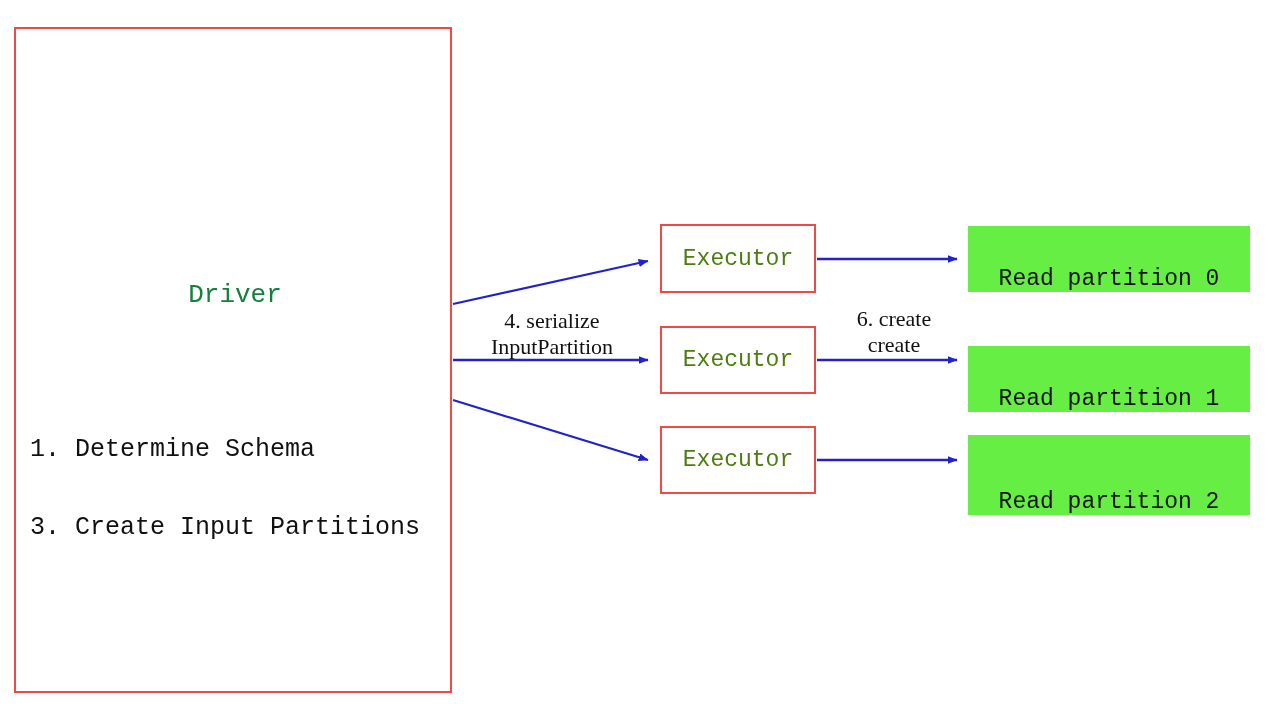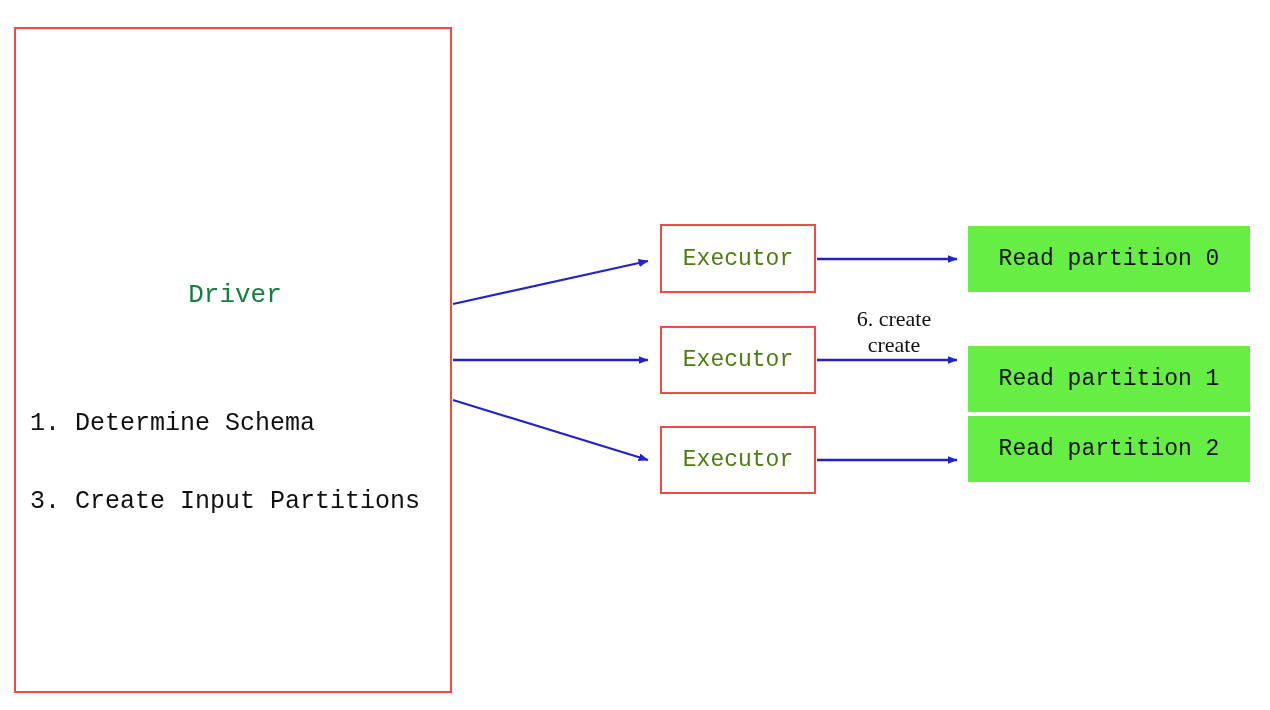--- a/index.html
+++ b/index.html
@@ -44,21 +44,21 @@
     text-align: center;
     font-family: "Liberation Mono", "DejaVu Sans Mono", monospace;
     font-size: 26px;
     line-height: 30px;
     color: #15803d;
     white-space: pre;
   }
   .driver-steps {
     position: absolute;
     left: 14px;
-    top: 330px;
+    top: 356px;
     width: 420px;
     font-family: "Liberation Mono", "DejaVu Sans Mono", monospace;
     font-size: 25px;
     line-height: 26px;
     color: #111111;
     white-space: pre;
   }
   .driver-steps .step-line {
     display: block;
     white-space: pre;
@@ -84,30 +84,30 @@
   #executor-2 { left: 660px; top: 426px; height: 68px; }
 
   
   .partition-box {
     position: absolute;
     left: 968px;
     width: 282px;
     box-sizing: border-box;
     border: 0;
     display: flex;
-    align-items: center;
+    align-items: flex-end;
     justify-content: center;
     font-family: "Liberation Mono", "DejaVu Sans Mono", monospace;
     font-size: 23px;
     color: #111111;
     white-space: pre;
   }
   #partition-0 { top: 226px; height: 66px; }
   #partition-1 { top: 346px; height: 66px; }
-  #partition-2 { top: 416px; height: 66px; }
+  #partition-2 { top: 435px; height: 80px; }
 
   
   .edge-label {
     position: absolute;
     font-family: "Liberation Serif", "DejaVu Serif", serif;
     font-size: 22px;
     line-height: 26px;
     color: #111111;
     text-align: center;
     white-space: nowrap;
@@ -170,19 +170,23 @@
   <div class="partition-box" id="partition-0" style="background:#66ee44">
     <span>Read partition 0</span>
   </div>
   <div class="partition-box" id="partition-1" style="background:#66ee44">
     <span>Read partition 1</span>
   </div>
   <div class="partition-box" id="partition-2" style="background:#66ee44">
     <span>Read partition 2</span>
   </div>
 
+  <div class="edge-label" id="label-serialize">
+    <span class="label-line">4. serialize</span>
+    <span class="label-line">InputPartition</span>
+  </div>
 
   <div class="edge-label" id="label-create-reader">
     <span class="label-line">6. create</span>
     <span class="label-line">create</span>
   </div>
 
 </div>
 
 </body></html>

